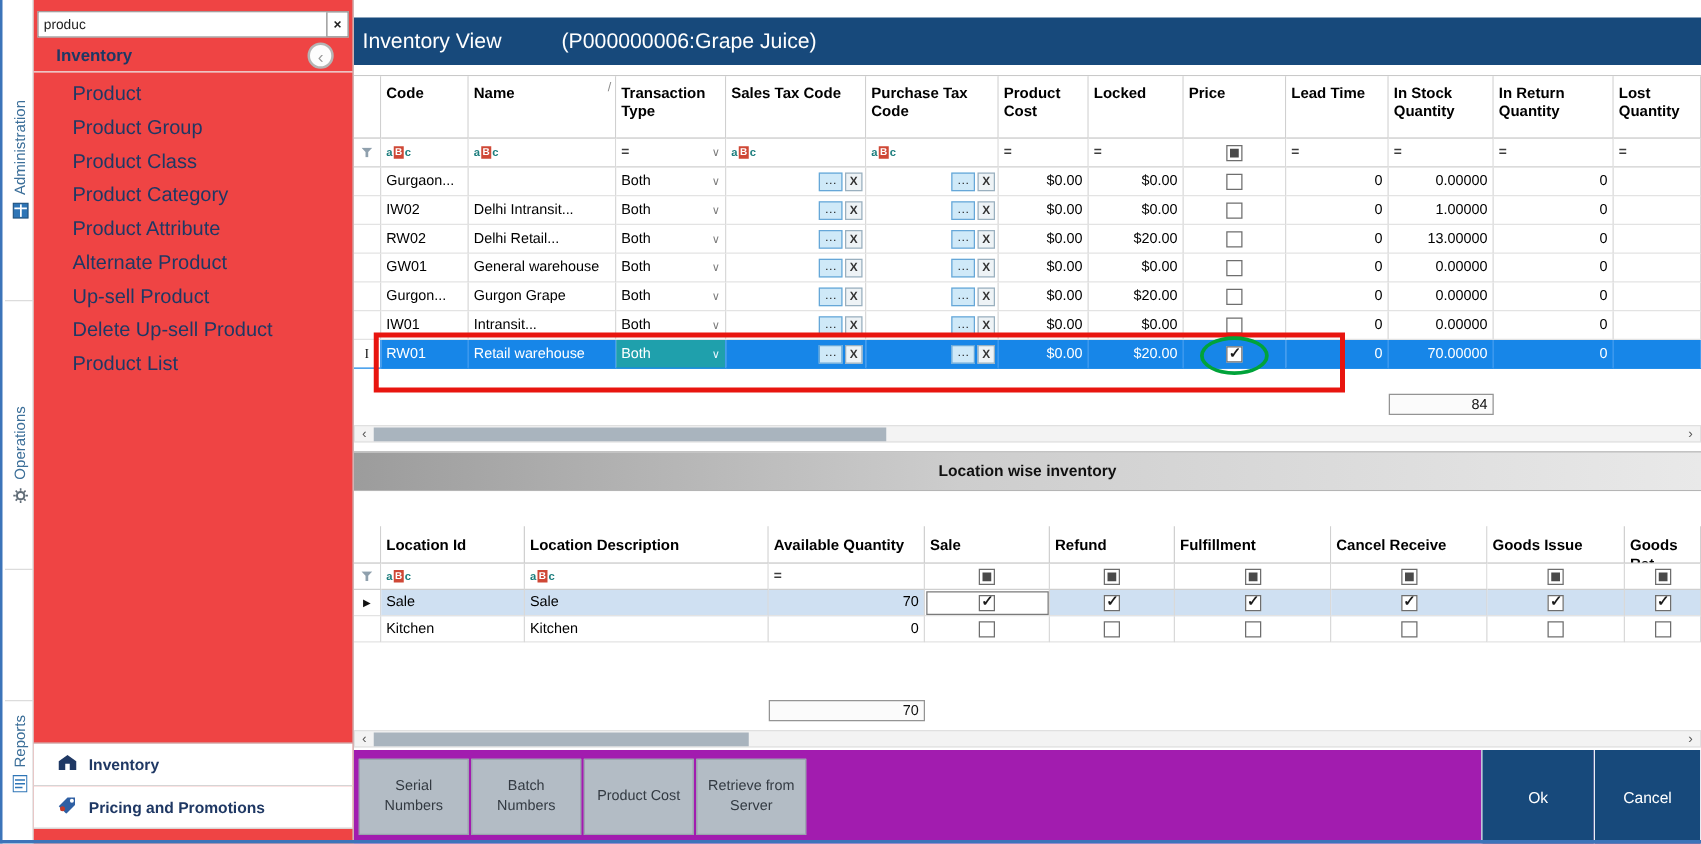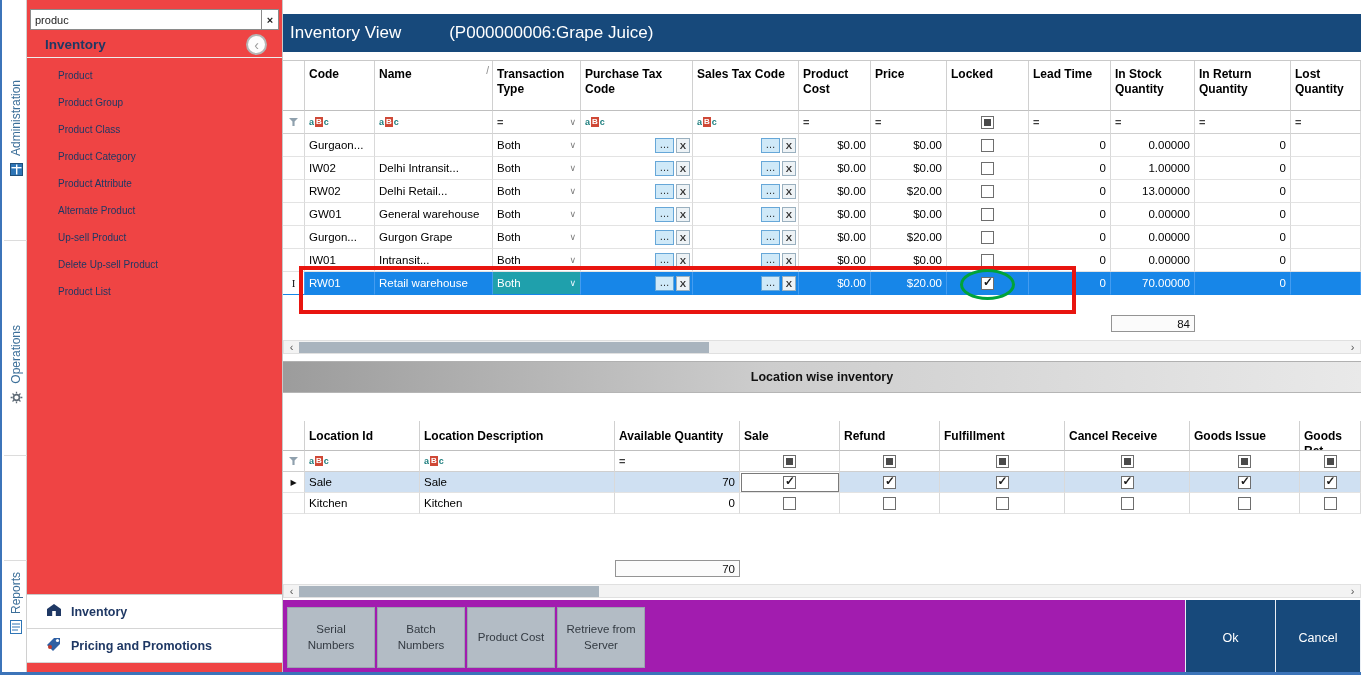--- a/index.html
+++ b/index.html
@@ -18,21 +18,21 @@
                border-right: 1px solid #c9c9c9; z-index: 2; }
   .search { position: absolute; left: 3px; top: 9px; width: 249px; height: 21px; border: 1px solid #8a8a8a; display: flex; background: #fff; }
   .search input { flex: 1; border: none; outline: none; font-size: 11px; padding: 0 4px; font-family: inherit; color: #222; min-width: 0; }
   .search .clr { width: 17px; border-left: 1px solid #8a8a8a; display: flex; align-items: center; justify-content: center;
                  font-size: 11px; font-weight: bold; color: #222; cursor: pointer; }
   .paneltitle { position: absolute; left: 0; top: 31px; width: 100%; height: 27px; border-bottom: 1px solid #ededed; }
   .paneltitle .t { position: absolute; left: 18px; top: 6px; font-size: 13.5px; font-weight: bold; color: #1F3864; }
   .backbtn { position: absolute; right: 15px; top: 3px; width: 21px; height: 21px; border: 2px solid #b5b5b5; border-radius: 50%;
              color: #9a9a9a; display: flex; align-items: center; justify-content: center; font-size: 14px; line-height: 1; cursor: pointer; background:#fdfdfd; }
   .menu { position: absolute; top: 62px; left: 0; width: 100%; }
-  .mitem { height: 27px; line-height: 27px; padding-left: 31px; font-size: 10px; color: #1F3864; cursor: pointer; white-space: nowrap; }
+  .mitem { height: 27px; line-height: 27px; padding-left: 31px; font-size: 16px; color: #1F3864; cursor: pointer; white-space: nowrap; }
   .panelfooter { position: absolute; left: 0; top: 594px; width: 100%; border-top: 1px solid #c9c9c9; }
   .fitem { height: 34px; display: flex; align-items: center; gap: 9px; padding-left: 19px; border-bottom: 1px solid #d5d5d5;
            font-weight: bold; color: #1F3864; font-size: 12.5px; cursor: pointer; background: #fff; }
 
   
   .main { position: absolute; left: 283px; top: 0; width: 1078px; height: 675px; background: #fff; }
   .titlebar { position: absolute; top: 14px; left: 0; width: 100%; height: 38px; background: #17497B; color: #fff;
               display: flex; align-items: center; padding-left: 7px; font-size: 17px; }
   .titlebar .record { margin-left: 48px; }
 
@@ -195,25 +195,25 @@
 
     <div class="g1">
       <div class="g1row hrow">
         <div class="c ind"></div>
         <div class="c">Code</div>
         <div class="c">
             <span>Name</span>
             <span class="sort">/</span>
           </div>
         <div class="c">Transaction Type</div>
+        <div class="c">Sales Tax Code</div>
         <div class="c">Purchase Tax Code</div>
-        <div class="c">Sales Tax Code</div>
         <div class="c">Product Cost</div>
+        <div class="c">Locked</div>
         <div class="c">Price</div>
-        <div class="c">Locked</div>
         <div class="c">Lead Time</div>
         <div class="c">In Stock Quantity</div>
         <div class="c">In Return Quantity</div>
         <div class="c">Lost Quantity</div>
       </div>
       <div class="g1row frow">
         <div class="c ind">
             <span class="funnel"></span>
           </div>
         <div class="c">

